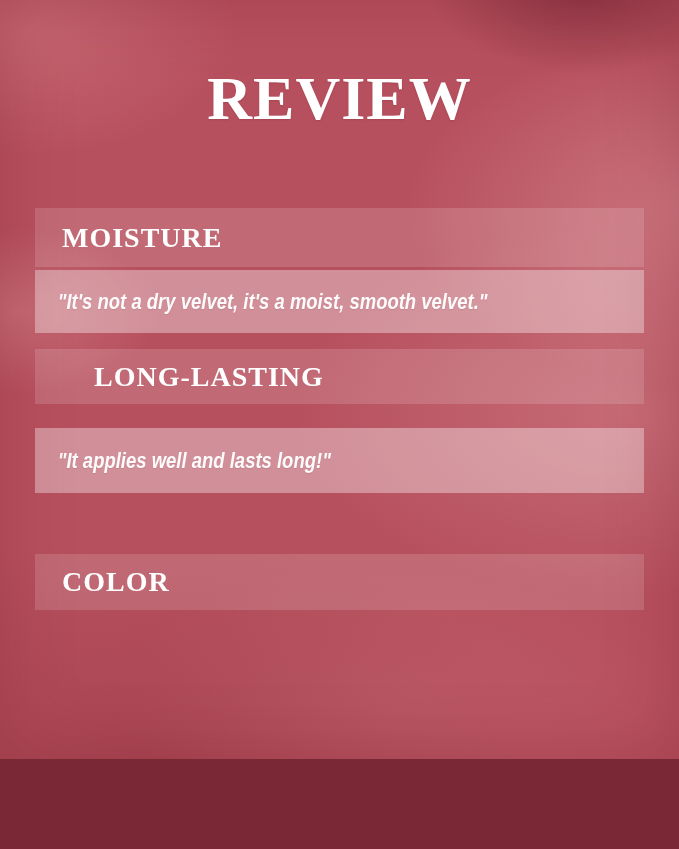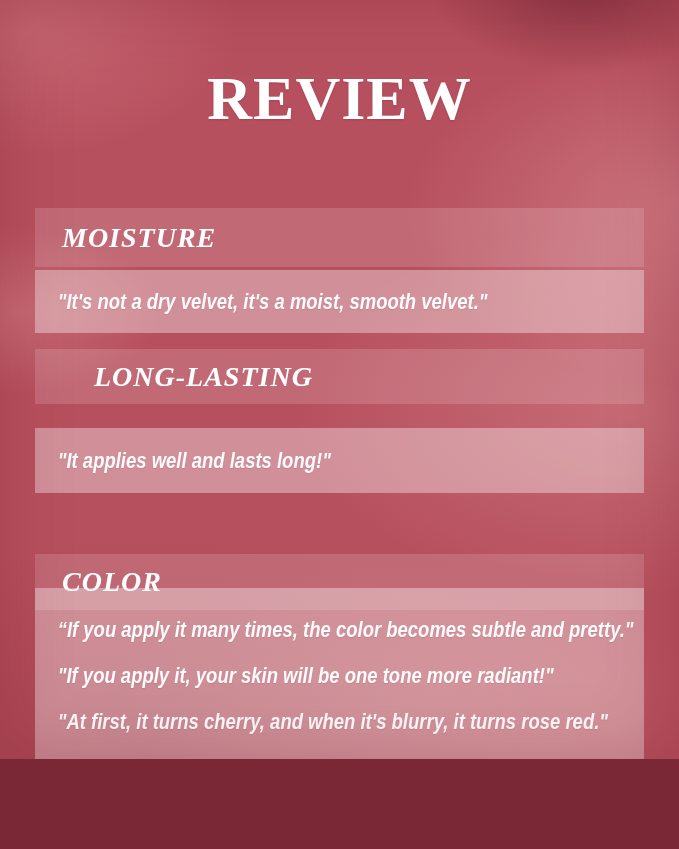--- a/index.html
+++ b/index.html
@@ -59,21 +59,20 @@
   .b3q { top: 588px; height: 176px; flex-direction: column; align-items: flex-start; justify-content: center; }
 
   .heading {
     padding-left: 27px;
     font-family: "Liberation Serif", serif;
     font-weight: bold;
     font-size: 28px;
     letter-spacing: 1px;
     color: #ffffff;
     white-space: nowrap;
-    font-style: italic;
   }
 
   .quote {
     padding-left: 27px;
     font-style: italic;
     font-weight: bold;
     font-size: 22px;
     color: rgba(255,255,255,0.97);
     white-space: nowrap;
     transform: scaleX(0.84);
@@ -99,19 +98,14 @@
   <div class="band band-header b2h">
     <span class="heading">LONG-LASTING</span>
   </div>
   <div class="band band-quote b2q">
     <span class="quote">"It applies well and lasts long!"</span>
   </div>
 
   <div class="band band-header b3h">
     <span class="heading">COLOR</span>
   </div>
-  <div class="band band-quote b3q">
-    <span class="quote">“If you apply it many times, the color becomes subtle and pretty."</span>
-    <span class="quote">"If you apply it, your skin will be one tone more radiant!"</span>
-    <span class="quote">"At first, it turns cherry, and when it's blurry, it turns rose red."</span>
-  </div>
 
 </div>
 
 </body></html>

